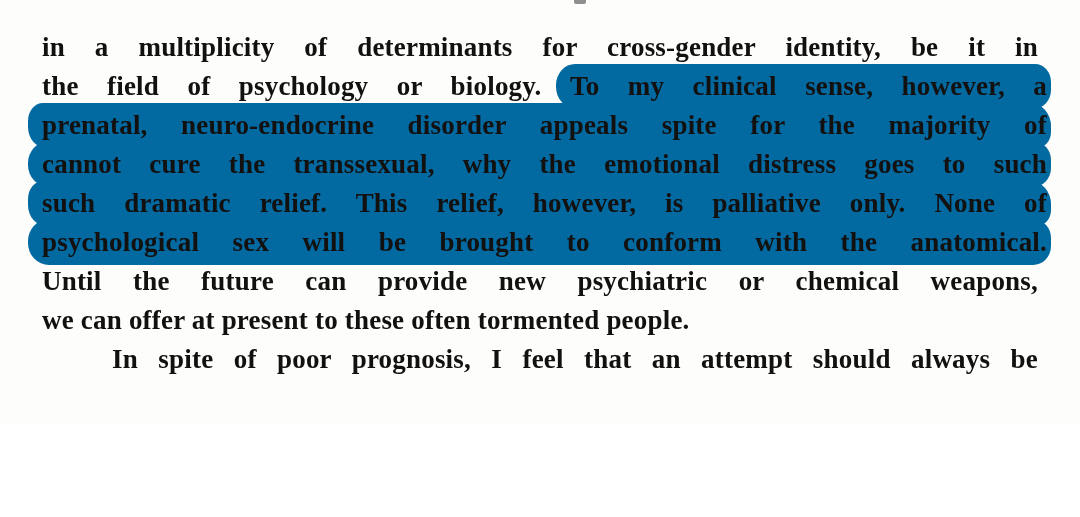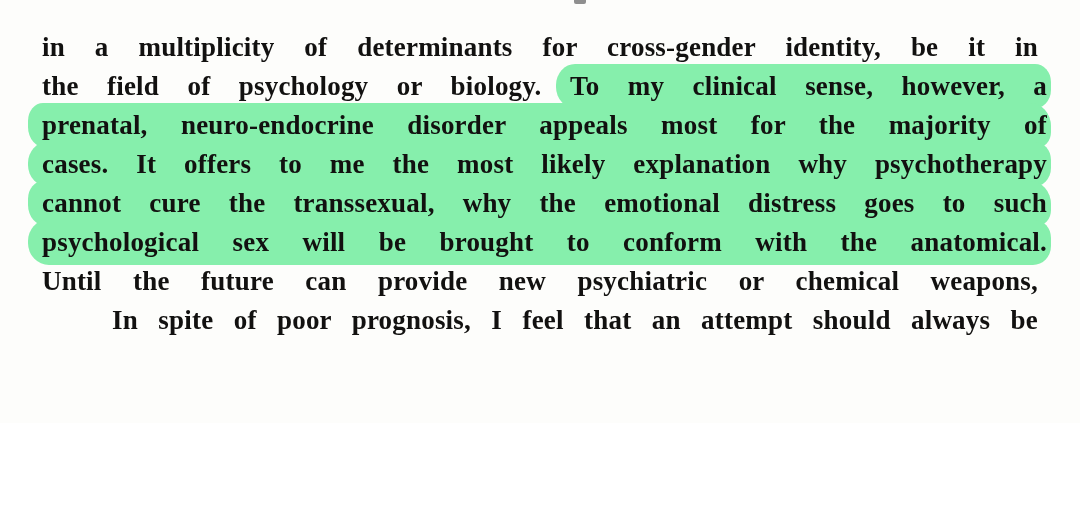--- a/index.html
+++ b/index.html
@@ -36,39 +36,40 @@
     white-space: nowrap;
   }
   .line.justify {
     white-space: normal;
     text-align: justify;
     text-align-last: justify;
   }
   .line.indent { text-indent: 70px; }
   .seg { display: inline; }
   .hl {
-    background: #86efac;
+    background: #0369a1;
     padding: 7px 4px 8px 14px;
     margin: -7px -13px -8px -14px;
     border-radius: 19px 16px 18px 21px / 21px 18px 19px 22px;
     box-decoration-break: clone;
     -webkit-box-decoration-break: clone;
   }
   .line:nth-child(odd) .hl {
     border-radius: 15px 21px 14px 18px / 18px 23px 16px 21px;
   }
 </style>
 </head>
 <body>
 
 <div class="page">
   <div class="top-mark"></div>
   <div class="text-block" id="lines-container">
       <div class="line justify"><span class="seg">in a multiplicity of determinants for cross-gender identity, be it in</span></div>
       <div class="line justify"><span class="seg">the field of psychology or biology. </span><span class="seg hl">To my clinical sense, however, a</span></div>
-      <div class="line justify"><span class="seg hl">prenatal, neuro-endocrine disorder appeals most for the majority of</span></div>
-      <div class="line justify"><span class="seg hl">cases. It offers to me the most likely explanation why psychotherapy</span></div>
+      <div class="line justify"><span class="seg hl">prenatal, neuro-endocrine disorder appeals spite for the majority of</span></div>
       <div class="line justify"><span class="seg hl">cannot cure the transsexual, why the emotional distress goes to such</span></div>
+      <div class="line justify"><span class="seg hl">such dramatic relief. This relief, however, is palliative only. None of</span></div>
       <div class="line justify"><span class="seg hl">psychological sex will be brought to conform with the anatomical.</span></div>
       <div class="line justify"><span class="seg">Until the future can provide new psychiatric or chemical weapons,</span></div>
+      <div class="line"><span class="seg">we can offer at present to these often tormented people.</span></div>
       <div class="line justify indent"><span class="seg">In spite of poor prognosis, I feel that an attempt should always be</span></div>
     </div>
 </div>
 
 </body></html>

